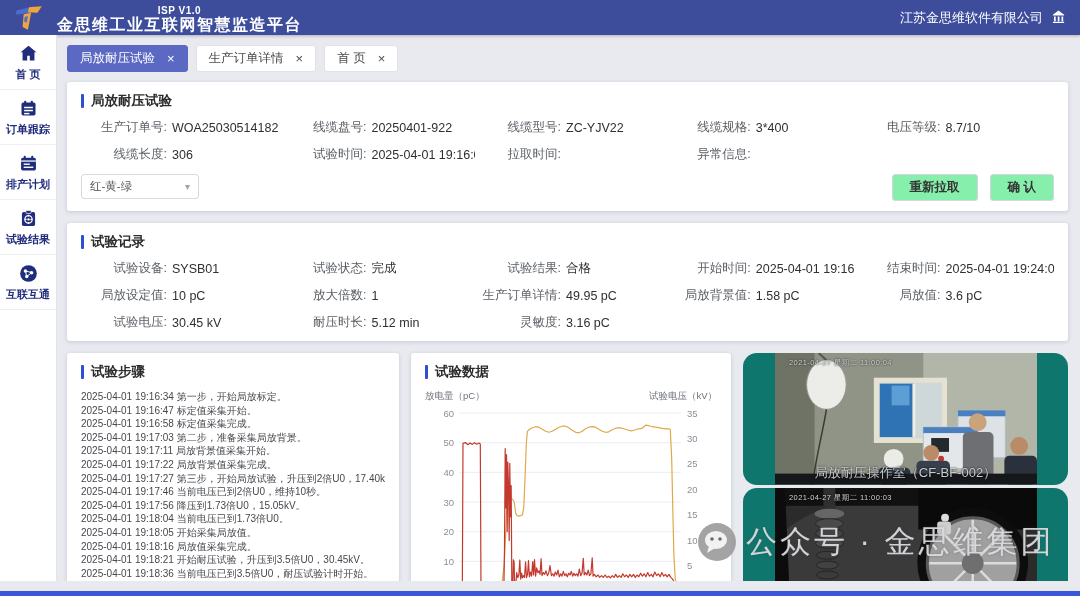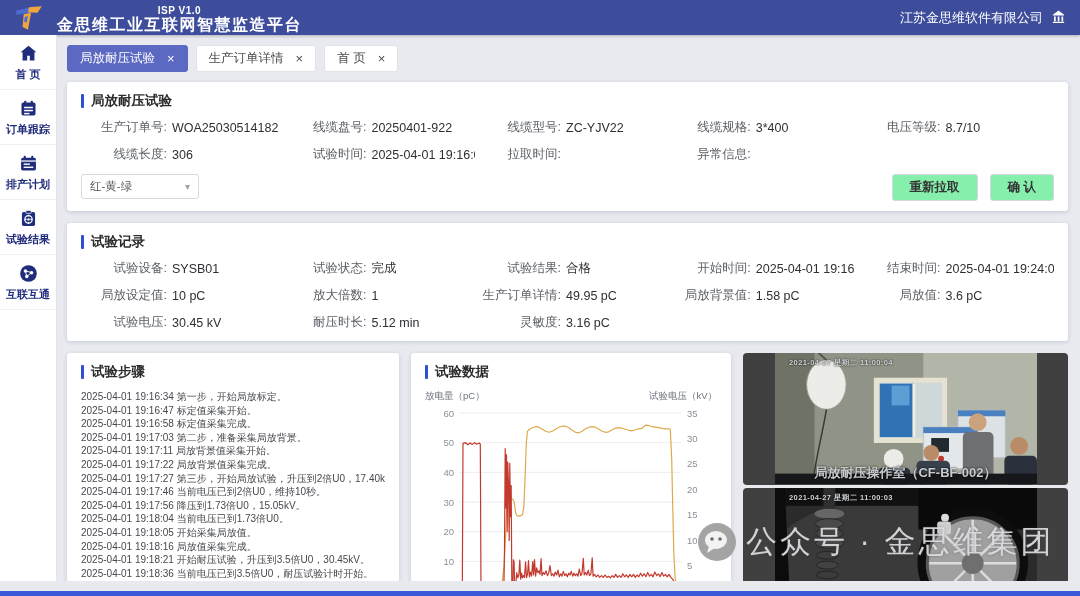--- a/index.html
+++ b/index.html
@@ -38,21 +38,21 @@
   .btns{margin-left:auto;display:flex;gap:12px;}
   .btn{height:27px;padding:0 17px;background:#86efac;border:1px solid #d4d7de;border-radius:3px;font-size:12.5px;color:#333;cursor:pointer;font-weight:bold;}
   
   .bottom{display:flex;gap:12px;height:266px;margin-bottom:0;}
   .steps-panel{width:332px;overflow:hidden;margin-bottom:0;}
   .steps-list{list-style:none;}
   .step{font-size:10px;color:#45484d;line-height:13.6px;white-space:nowrap;overflow:hidden;}
   .chart-panel{width:320px;overflow:hidden;margin-bottom:0;}
   .axis-titles{display:flex;justify-content:space-between;font-size:9.5px;color:#6d727b;margin:8px 0 0 0;}
   .cameras{flex:1;display:flex;flex-direction:column;gap:3px;}
-  .cam{flex:1;background:#404040;position:relative;overflow:hidden;border-radius:4px;font-weight:bold;}
+  .cam{flex:1;background:#0f766e;position:relative;overflow:hidden;border-radius:14px;}
   .cam svg.scene{position:absolute;left:50%;top:0;transform:translateX(-50%);height:100%;}
   .cam-ts{position:absolute;top:5px;left:46px;font-size:7.5px;color:#cfd3d6;letter-spacing:.4px;text-shadow:0 0 2px #000;}
   .cam-cap{position:absolute;bottom:3px;width:100%;text-align:center;font-size:13px;color:#c9cccf;text-shadow:0 0 2px #000;}
   
   .watermark{position:absolute;left:697px;top:521px;display:flex;align-items:center;gap:9px;pointer-events:none;z-index:20;}
   .wm-text{font-size:31px;color:rgba(222,222,226,.93);letter-spacing:3px;text-shadow:0 0 3px rgba(70,70,70,.4);white-space:nowrap;}
   .bottom-bar{position:absolute;left:0;bottom:0;width:100%;height:5px;background:#3a57d8;z-index:30;}
 </style>
 </head>
 <body>

